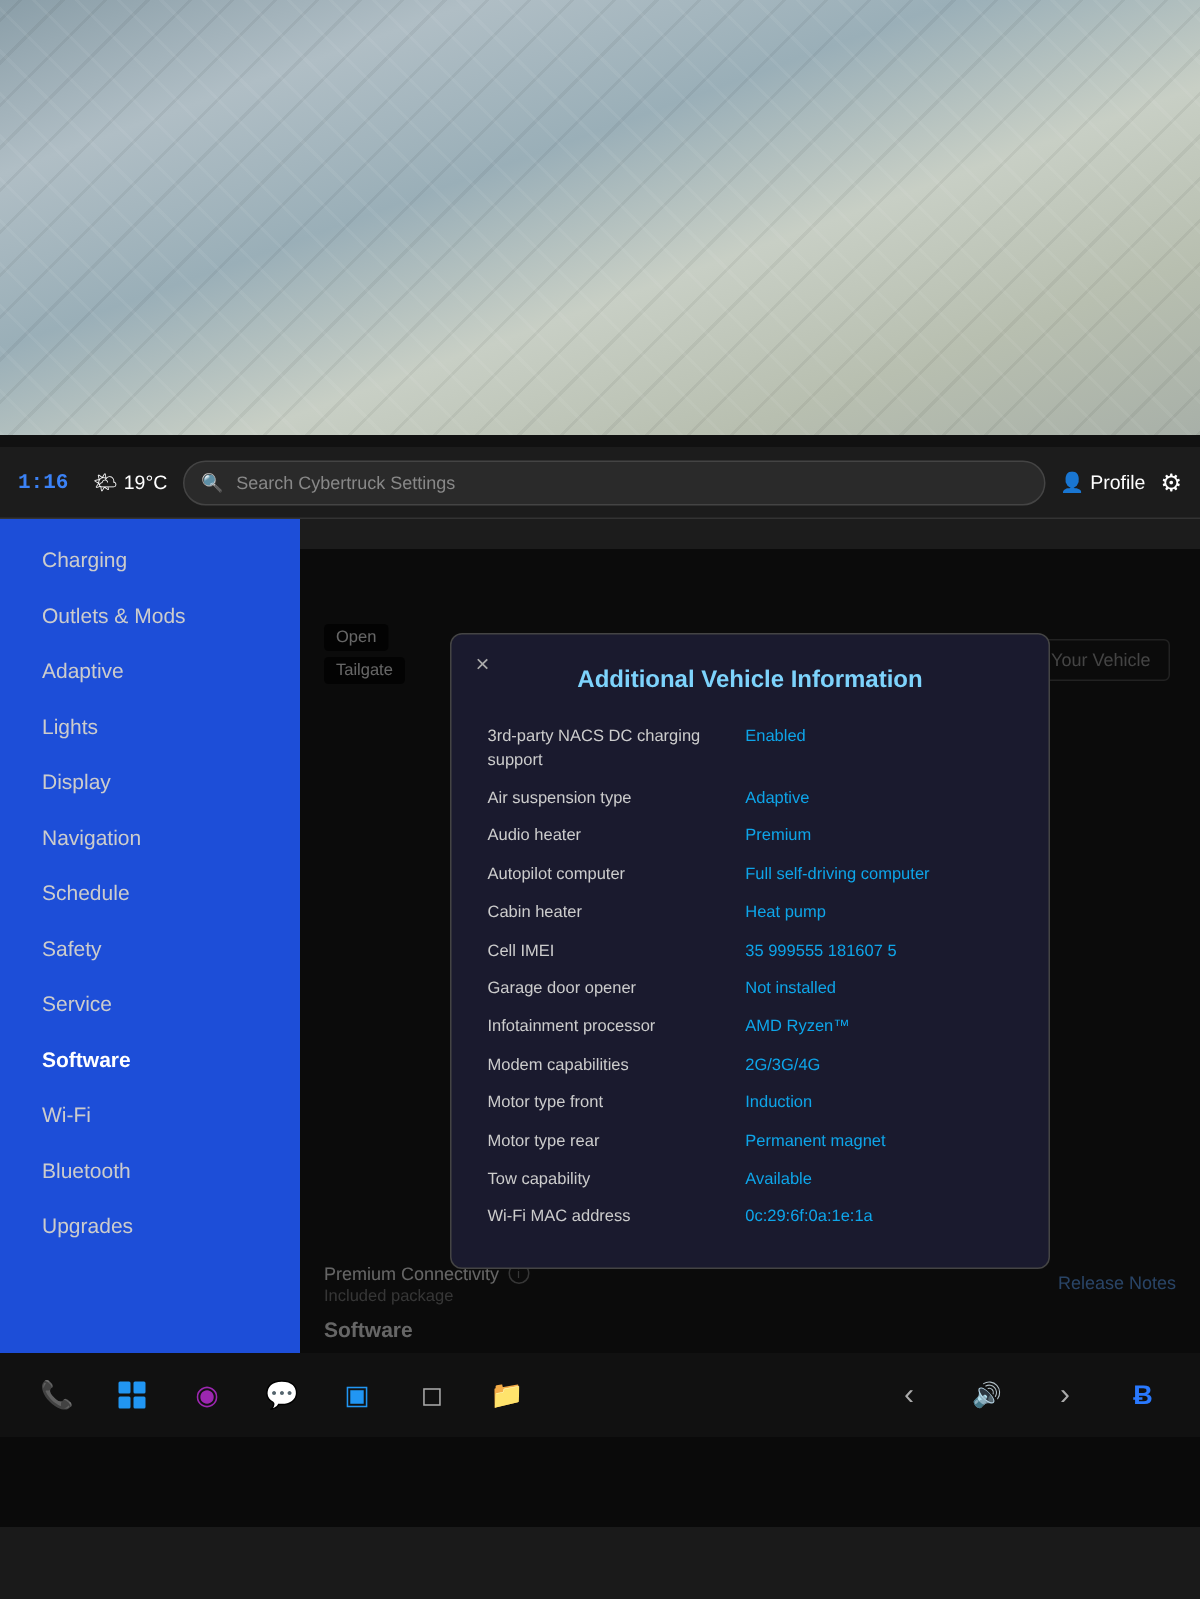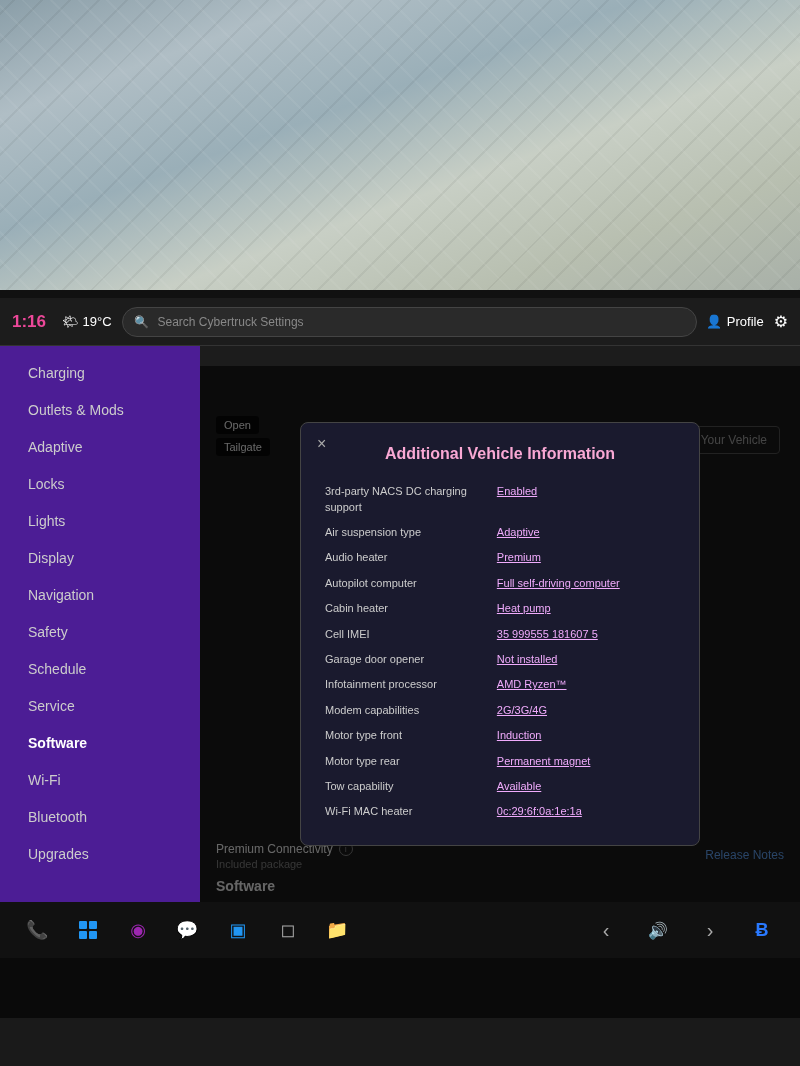--- a/index.html
+++ b/index.html
@@ -53,24 +53,25 @@
       background: #1c1c1c;
       display: flex;
       align-items: center;
       padding: 0 12px;
       gap: 10px;
       border-bottom: 1px solid #333;
       flex-shrink: 0;
     }
 
     .topbar-time {
-      color: #ec4899;
-      font-size: 17px;
+      color: #3b82f6;
+      font-size: 14px;
       font-weight: 600;
       min-width: 40px;
+      font-family: Liberation Mono, monospace;
     }
 
     .topbar-weather {
       color: #fff;
       font-size: 13px;
       display: flex;
       align-items: center;
       gap: 4px;
     }
 
@@ -110,21 +111,21 @@
     
     .main-content {
       flex: 1;
       display: flex;
       overflow: hidden;
     }
 
     
     .sidebar {
       width: 200px;
-      background: #4c1d95;
+      background: #1d4ed8;
       padding: 8px 0;
       overflow-y: auto;
       flex-shrink: 0;
     }
 
     .sidebar::-webkit-scrollbar { width: 4px; }
     .sidebar::-webkit-scrollbar-thumb { background: #444; border-radius: 2px; }
 
     .sidebar-item {
       padding: 10px 20px;
@@ -247,21 +248,21 @@
       left: 16px;
       color: #aaa;
       font-size: 16px;
       cursor: pointer;
       background: none;
       border: none;
     }
 
     .dialog-title {
       text-align: center;
-      color: #f9a8d4;
+      color: #7dd3fc;
       font-size: 16px;
       font-weight: 600;
       margin-bottom: 16px;
       padding-top: 2px;
     }
 
     .info-table {
       width: 100%;
       border-collapse: collapse;
     }
@@ -273,23 +274,22 @@
       line-height: 1.4;
     }
 
     .info-table tr td:first-child {
       color: #ccc;
       width: 48%;
       padding-right: 8px;
     }
 
     .info-table tr td:last-child {
-      color: #f0abfc;
+      color: #0ea5e9;
       font-weight: 500;
-      text-decoration: underline;
     }
 
     
     .bottom-section {
       position: absolute;
       bottom: 0;
       left: 0;
       right: 0;
       padding: 8px 16px;
       background: #1c1c1c;
@@ -446,26 +446,25 @@
     </div>
     <span class="topbar-icon">⚙</span>
   </div>
 
   <div class="main-content">
 
     <div class="sidebar">
       <div class="sidebar-item">Charging</div>
       <div class="sidebar-item">Outlets &amp; Mods</div>
       <div class="sidebar-item">Adaptive</div>
-      <div class="sidebar-item">Locks</div>
       <div class="sidebar-item">Lights</div>
       <div class="sidebar-item">Display</div>
       <div class="sidebar-item">Navigation</div>
+      <div class="sidebar-item">Schedule</div>
       <div class="sidebar-item">Safety</div>
-      <div class="sidebar-item">Schedule</div>
       <div class="sidebar-item">Service</div>
       <div class="sidebar-item active">Software</div>
       <div class="sidebar-item">Wi-Fi</div>
       <div class="sidebar-item">Bluetooth</div>
       <div class="sidebar-item">Upgrades</div>
     </div>
 
     <div class="main-panel">
 
       <div class="vehicle-area">
@@ -533,21 +532,21 @@
               </tr>
               <tr>
                 <td>Motor type rear</td>
                 <td>Permanent magnet</td>
               </tr>
               <tr>
                 <td>Tow capability</td>
                 <td>Available</td>
               </tr>
               <tr>
-                <td>Wi-Fi MAC heater</td>
+                <td>Wi-Fi MAC address</td>
                 <td>0c:29:6f:0a:1e:1a</td>
               </tr>
             </tbody>
           </table>
         </div>
       </div>
 
       <div class="bottom-section">
         <div class="premium-connectivity">
           <span class="premium-text">Premium Connectivity</span>

